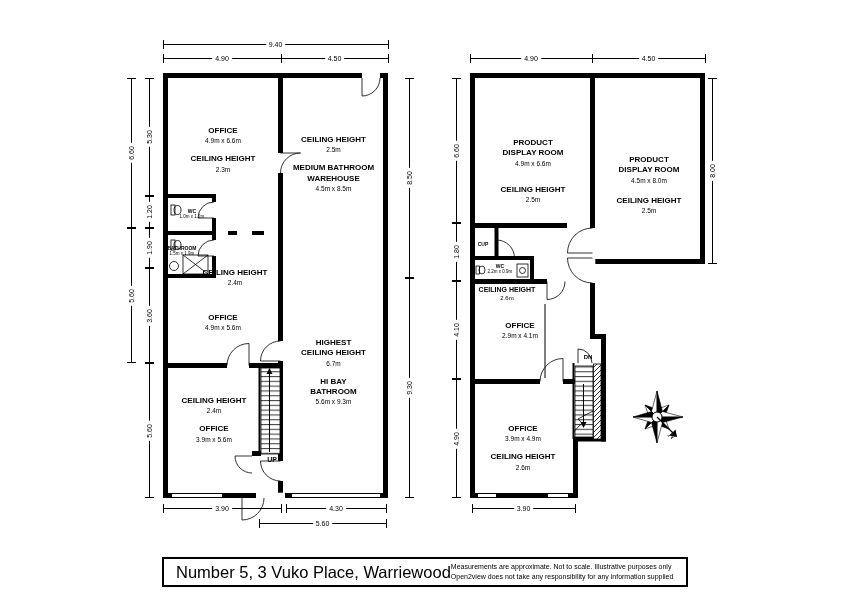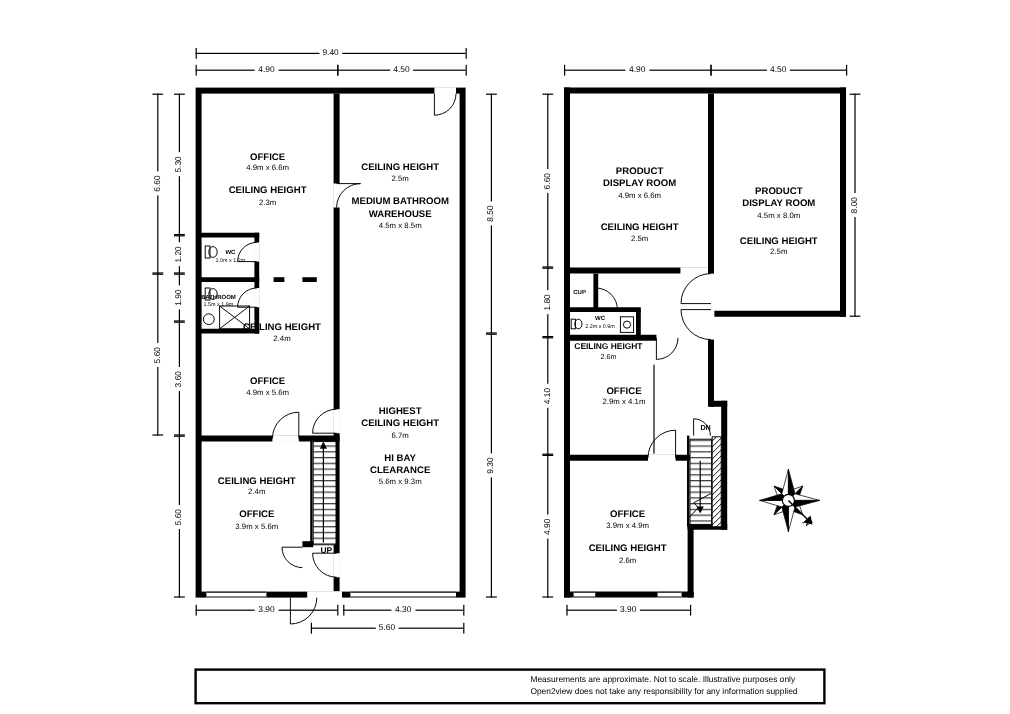--- a/index.html
+++ b/index.html
@@ -240,21 +240,21 @@
   <div class="rl" style="left:168px;top:297px;width:110px">
     <div class="nm">OFFICE</div>
     <div class="sz">4.9m x 5.6m</div>
   </div>
   <div class="rl" style="left:285px;top:322px;width:97px">
     <div class="nm">HIGHEST
 CEILING HEIGHT</div>
     <div class="sz">6.7m</div>
     <div class="sp"></div>
     <div class="nm">HI BAY
-CLEARANCE</div>
+BATHROOM</div>
     <div class="sz">5.6m x 9.3m</div>
   </div>
   <div class="rl" style="left:162px;top:380px;width:104px">
     <div class="nm">CEILING HEIGHT</div>
     <div class="sz">2.4m</div>
     <div class="sp"></div>
     <div class="nm">OFFICE</div>
     <div class="sz">3.9m x 5.6m</div>
   </div>
   <div class="updn" style="left:258px;top:440px;width:28px">UP</div>
@@ -366,19 +366,20 @@
   <div class="dim-v" style="left:712px;top:62px;height:186px">
       <span class="lbl">8.00</span>
     </div>
   <div class="dim-h" style="left:472px;top:492px;width:103px">
       <span class="lbl">3.90</span>
     </div>
 
   <span class="north-n" style="left:669px;top:414px">N</span>
 
   <div class="footer" style="left:162px;top:541px;width:526px;height:30px">
+    <div class="title">Number 5, 3 Vuko Place, Warriewood</div>
     <div class="disc">
       <div>Measurements are approximate. Not to scale. Illustrative purposes only</div>
       <div>Open2view does not take any responsibility for any information supplied</div>
     </div>
   </div>
 
 </div>
 
 </body></html>

